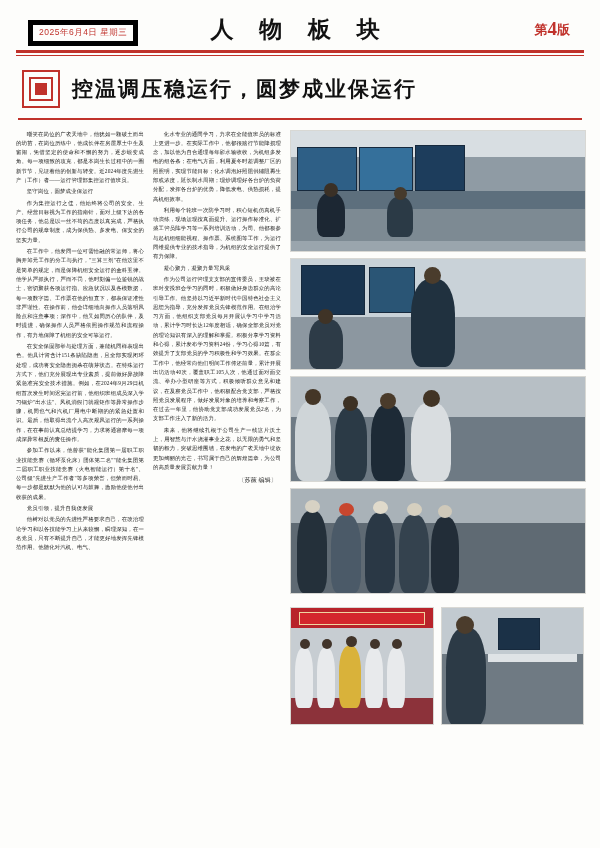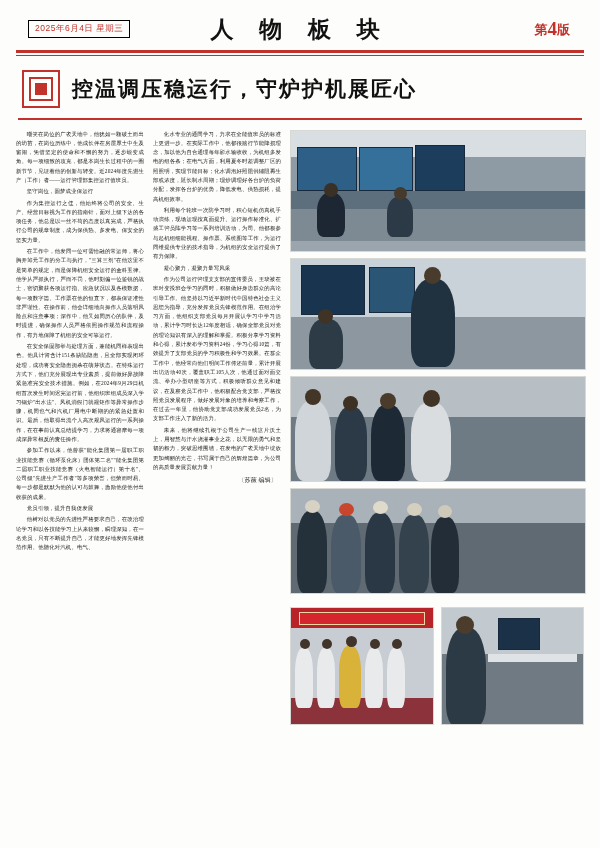--- a/index.html
+++ b/index.html
@@ -16,21 +16,21 @@
     box-sizing:border-box;
     padding:14px 16px 10px 16px;
   }
   
   .masthead{
     position:relative;
     height:34px;
   }
   .date-box{
     position:absolute;left:12px;top:6px;
-    border:1px solid #000000;
+    border:5px solid #000000;
     color:#c0322b;
     font-size:8.5px;
     padding:2px 6px;
     letter-spacing:.5px;
     font-family:"Liberation Sans", sans-serif;
   }
   .mast-title{
     position:absolute;left:0;right:0;top:0;
     text-align:center;
     font-size:23px;
@@ -129,21 +129,21 @@
     <div class="mast-title">人 物 板 块</div>
     <div class="page-no">
       <span>第</span><span class="num">4</span><span>版</span>
     </div>
   </div>
   <div class="rule-thick"></div>
   <div class="rule-thin"></div>
 
   <div class="headline-wrap">
     <div class="seal"></div>
-    <div class="headline">控温调压稳运行，守炉护机展匠心</div>
+    <div class="headline">控温调压稳运行，圆梦成业保运行</div>
   </div>
   <div class="rule-head"></div>
 
   <div class="content">
 
     <div class="col">
       <p>嘲笑在岗位的广袤天地中，他犹如一颗破土而出的幼苗，在岗位历练中，他成长伴在房屋厚土中生及窗闹，凭借坚定的使命和不懈的努力，逐步蜕变成角。每一项细致的攻克，都是本岗生长过程中的一圈新节节，见证着他的创新与转变。近2024年度先进生产（工作）者——运行管理部集控运行值班员。</p>
       <p>坚守岗位，圆梦成业保运行</p>
       <p>作为集控运行之佳，他始终将公司的安全、生产、经营目标视为工作的指南针，面对上级下达的各项任务，他总是以一丝不苟的态度以真完成，严格执行公司的规章制度，成为保供热、多发电、保安全的坚实力量。</p>
       <p>在工作中，他发同一位可需恰融的常运师，将心胸开筹元工作的分工与执行，"三算三剂"在他这里不是简单的规定，而是保障机组安全运行的金科玉律。他学从严抓执行，严而不罚，他时刻偏一位鉴锐的战士，密切聚获各项运行指、应急状况以及各模数据，每一项数字篇、工作票在他的恒直下，都表保证准性非严谨性。在操作前，他会详细地向操作人员落明风险点和注意事项；深作中，他又如同历心的队伴，及时提进，确保操作人员严格依照操作规范和流程操作，有力地保障了机组的安全可靠运行。</p>

